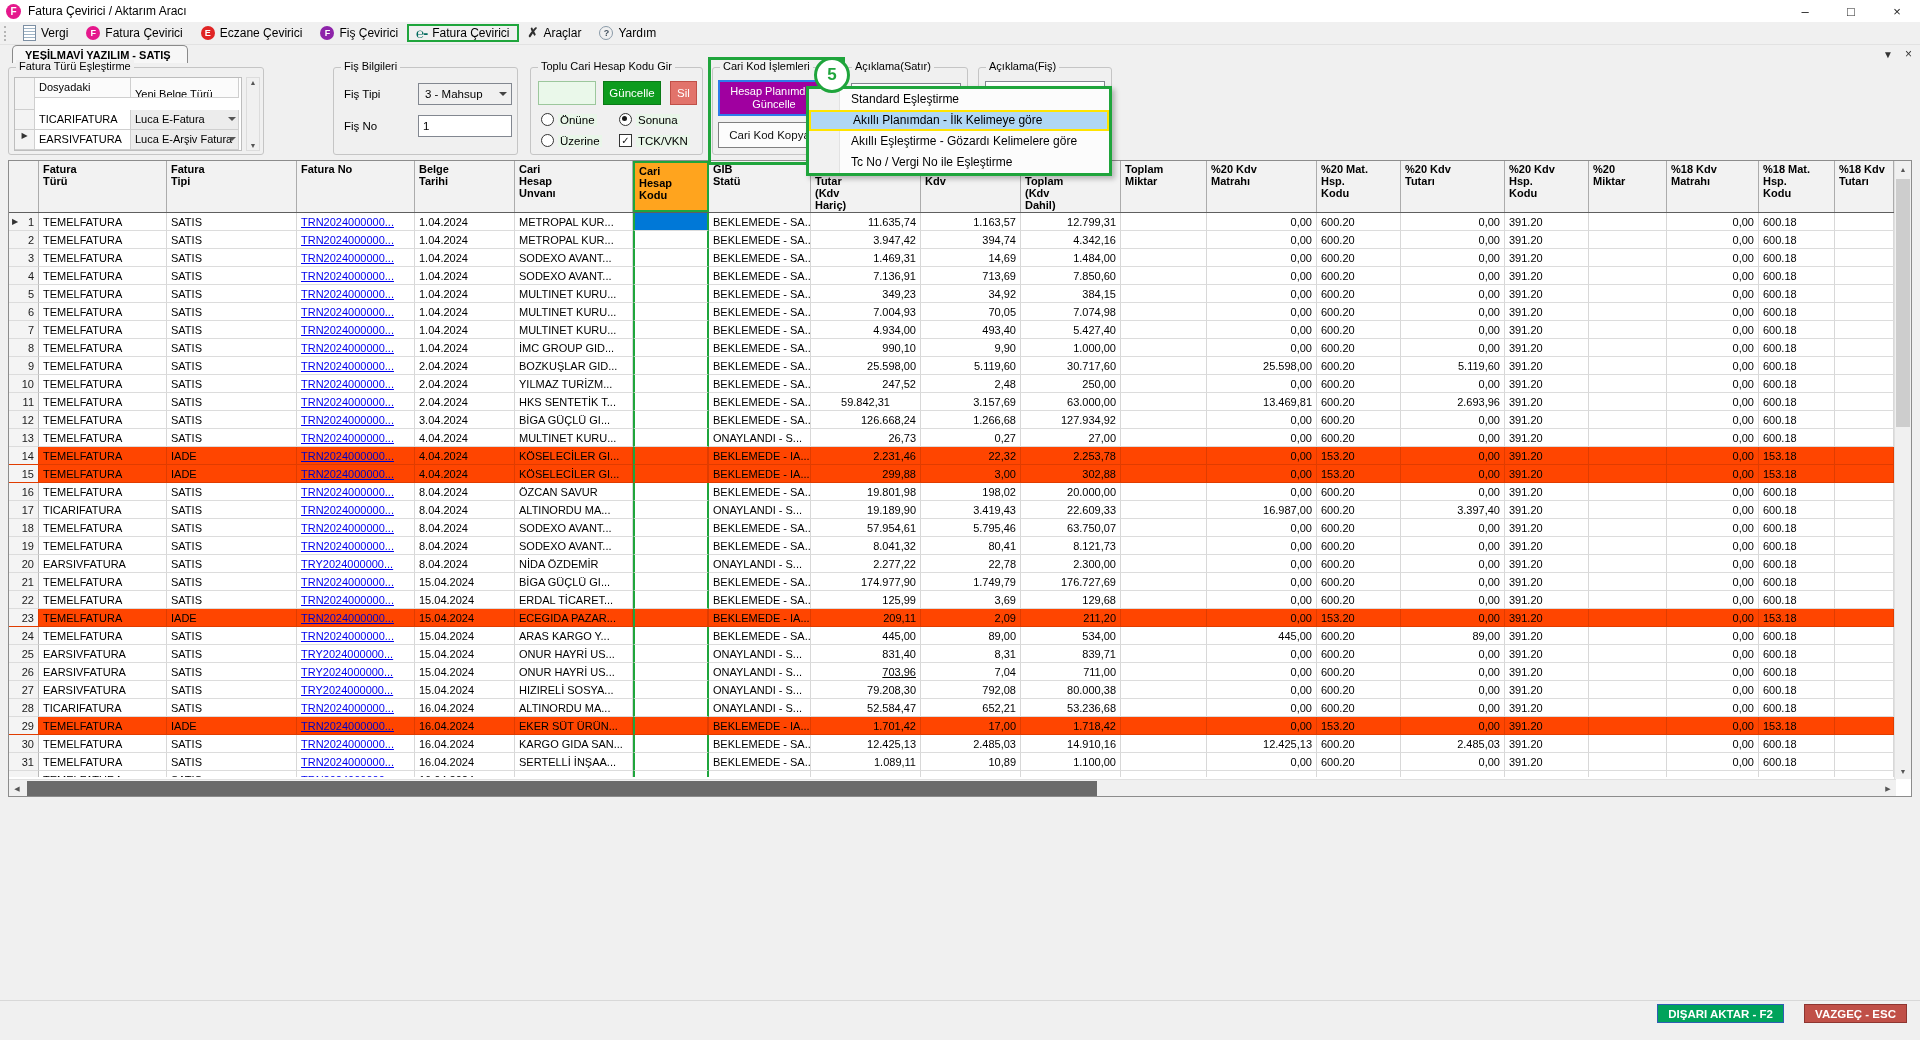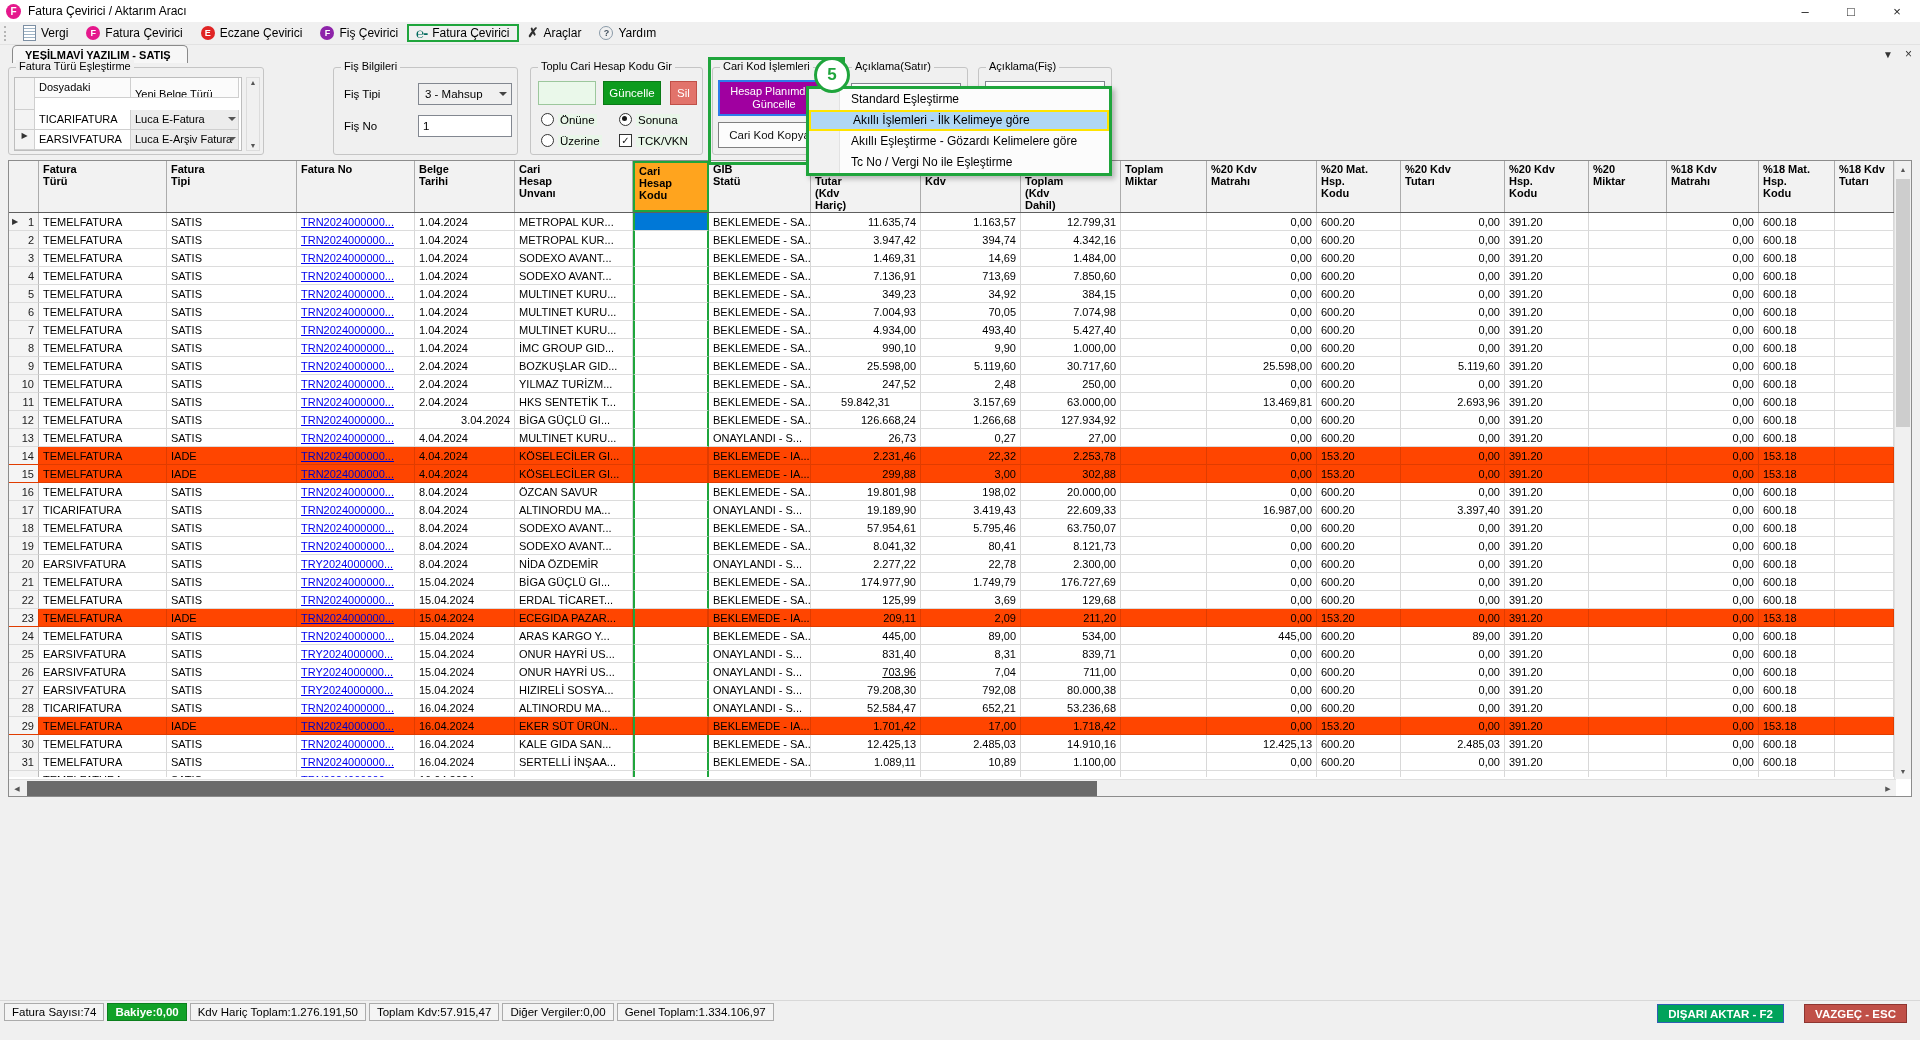--- a/index.html
+++ b/index.html
@@ -539,21 +539,21 @@
           <div class="gc ar" style="width: 78px;"></div>
           <div class="gc ar" style="width: 92px;">0,00</div>
           <div class="gc" style="width: 76px;">600.18</div>
           <div class="gc ar" style="width: 59px;"></div>
         </div>
         <div class="gr">
           <div class="gc rowhead" style="width: 30px;">12</div>
           <div class="gc" style="width: 128px;">TEMELFATURA</div>
           <div class="gc" style="width: 130px;">SATIS</div>
           <div class="gc" style="width: 118px;"><span class="lnk">TRN2024000000...</span></div>
-          <div class="gc" style="width: 100px; text-align: right;">3.04.2024</div>
+          <div class="gc" style="width: 100px;">3.04.2024</div>
           <div class="gc" style="width: 118px;">BİGA GÜÇLÜ GI...</div>
           <div class="gc hl" style="width: 76px;"></div>
           <div class="gc" style="width: 102px;">BEKLEMEDE - SA...</div>
           <div class="gc ar" style="width: 110px;">126.668,24</div>
           <div class="gc ar" style="width: 100px;">1.266,68</div>
           <div class="gc ar" style="width: 100px;">127.934,92</div>
           <div class="gc ar" style="width: 86px;"></div>
           <div class="gc ar" style="width: 110px;">0,00</div>
           <div class="gc" style="width: 84px;">600.20</div>
           <div class="gc ar" style="width: 104px;">0,00</div>
@@ -936,21 +936,21 @@
           <div class="gc ar" style="width: 92px;">0,00</div>
           <div class="gc" style="width: 76px;">153.18</div>
           <div class="gc ar" style="width: 59px;"></div>
         </div>
         <div class="gr">
           <div class="gc rowhead" style="width: 30px;">30</div>
           <div class="gc" style="width: 128px;">TEMELFATURA</div>
           <div class="gc" style="width: 130px;">SATIS</div>
           <div class="gc" style="width: 118px;"><span class="lnk">TRN2024000000...</span></div>
           <div class="gc" style="width: 100px;">16.04.2024</div>
-          <div class="gc" style="width: 118px;">KALE GIDA SAN...</div>
+          <div class="gc" style="width: 118px;">KARGO GIDA SAN...</div>
           <div class="gc hl" style="width: 76px;"></div>
           <div class="gc" style="width: 102px;">BEKLEMEDE - SA...</div>
           <div class="gc ar" style="width: 110px;">12.425,13</div>
           <div class="gc ar" style="width: 100px;">2.485,03</div>
           <div class="gc ar" style="width: 100px;">14.910,16</div>
           <div class="gc ar" style="width: 86px;"></div>
           <div class="gc ar" style="width: 110px;">12.425,13</div>
           <div class="gc" style="width: 84px;">600.20</div>
           <div class="gc ar" style="width: 104px;">2.485,03</div>
           <div class="gc" style="width: 84px;">391.20</div>
@@ -1013,33 +1013,25 @@
       <div class="hs-btn" style="left:0;">◀</div>
       <div class="hs-thumb"></div>
       <div class="hs-btn" style="right:0;">▶</div>
     </div>
   </div>
 
   <div class="ctxmenu">
     <div class="ctx-gutter"></div>
     <div id="ctx-items">
         <div class="ctx-item">Standard Eşleştirme</div>
-        <div class="ctx-item hot">Akıllı İşlemleri - İlk Kelimeye göre</div>
+        <div class="ctx-item hot">Akıllı Planımdan - İlk Kelimeye göre</div>
         <div class="ctx-item">Akıllı Eşleştirme - Gözardı Kelimelere göre</div>
         <div class="ctx-item">Tc No / Vergi No ile Eşleştirme</div>
       </div>
   </div>
 
   <div class="status1">
-    <div id="status-cells" style="display:flex;gap:3px;align-items:center;">
-        <div class="st-cell">Fatura Sayısı:74</div>
-        <div class="st-cell badge">Bakiye:0,00</div>
-        <div class="st-cell">Kdv Hariç Toplam:1.276.191,50</div>
-        <div class="st-cell">Toplam Kdv:57.915,47</div>
-        <div class="st-cell">Diğer Vergiler:0,00</div>
-        <div class="st-cell">Genel Toplam:1.334.106,97</div>
-      </div>
     <div class="btn-export">DIŞARI AKTAR - F2</div>
     <div class="btn-cancel">VAZGEÇ - ESC</div>
   </div>
 
 
 </div>
 
 </body></html>

